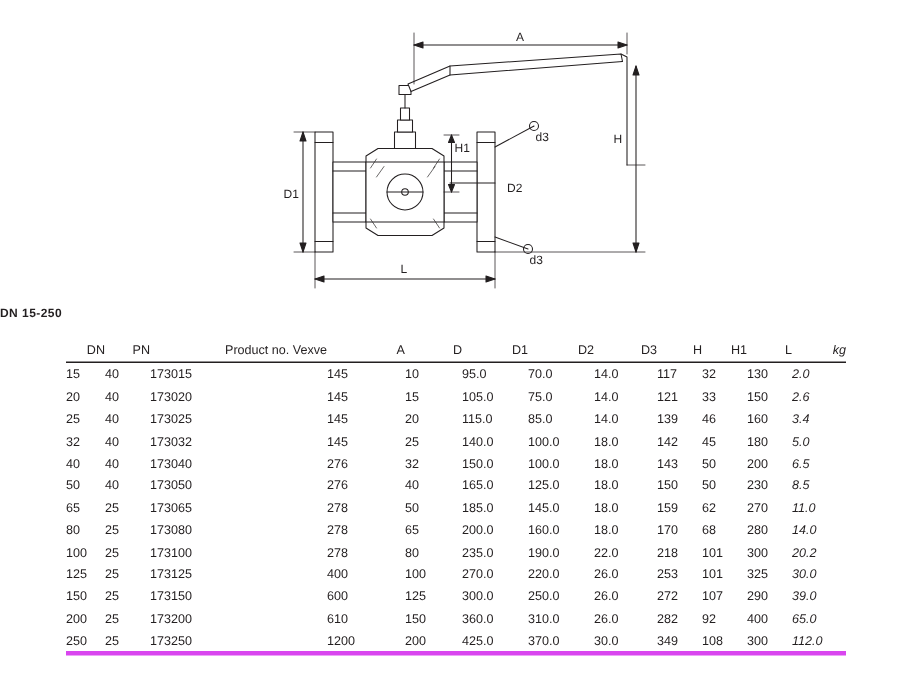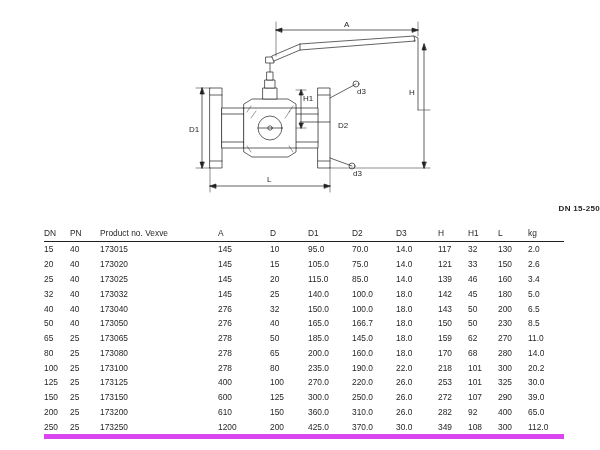--- a/index.html
+++ b/index.html
@@ -29,65 +29,65 @@
     height: 225px;
   }
   .drawing svg {
     display: block;
   }
   .caption {
     position: absolute;
     top: 204px;
     left: 0;
     width: 600px;
-    text-align: right;
+    text-align: left;
     font-size: 8px;
     letter-spacing: .3px;
     font-weight: bold;
   }
   
   .table-wrap {
     position: absolute;
     left: 44px;
     top: 228px;
     width: 520px;
   }
   table.spec {
     border-collapse: collapse;
     width: 520px;
     font-size: 8.4px;
   }
   table.spec thead th {
     font-weight: normal;
-    text-align: left;
+    text-align: right;
     padding: 0 0 3px 0;
     border-bottom: 1px solid #231f20;
     white-space: nowrap;
   }
   table.spec tbody td {
     padding: 2.4px 0 2.4px 0;
     text-align: left;
     white-space: nowrap;
   }
   table.spec tbody tr:last-child td {
-    border-bottom: 5px solid #d946ef;
+    border-bottom: 3px solid #d946ef;
   }
   
   .c-dn   { width: 26px; }
   .c-pn   { width: 30px; }
   .c-prod { width: 118px; }
   .c-a    { width: 52px; }
   .c-d    { width: 38px; }
   .c-d1   { width: 44px; }
   .c-d2   { width: 44px; }
   .c-d3   { width: 42px; }
   .c-h    { width: 30px; }
   .c-h1   { width: 30px; }
   .c-l    { width: 30px; }
-  .c-kg   { width: 36px; }
+  .c-kg   { width: 36px; font-style: italic; }
   thead th.c-a, thead th.c-d, thead th.c-d1, thead th.c-d2,
   thead th.c-d3, thead th.c-h, thead th.c-h1, thead th.c-l, thead th.c-kg { text-align: left; }
 </style>
 </head>
 <body>
 
 <div class="page">
 
   <div class="drawing">
     <svg width="600" height="225" viewBox="0 0 600 225" xmlns="http://www.w3.org/2000/svg">
@@ -282,21 +282,21 @@
             <td class="c-l">200</td>
             <td class="c-kg">6.5</td>
           </tr>
           <tr>
             <td class="c-dn">50</td>
             <td class="c-pn">40</td>
             <td class="c-prod">173050</td>
             <td class="c-a">276</td>
             <td class="c-d">40</td>
             <td class="c-d1">165.0</td>
-            <td class="c-d2">166.7</td>
+            <td class="c-d2">125.0</td>
             <td class="c-d3">18.0</td>
             <td class="c-h">150</td>
             <td class="c-h1">50</td>
             <td class="c-l">230</td>
             <td class="c-kg">8.5</td>
           </tr>
           <tr>
             <td class="c-dn">65</td>
             <td class="c-pn">25</td>
             <td class="c-prod">173065</td>

